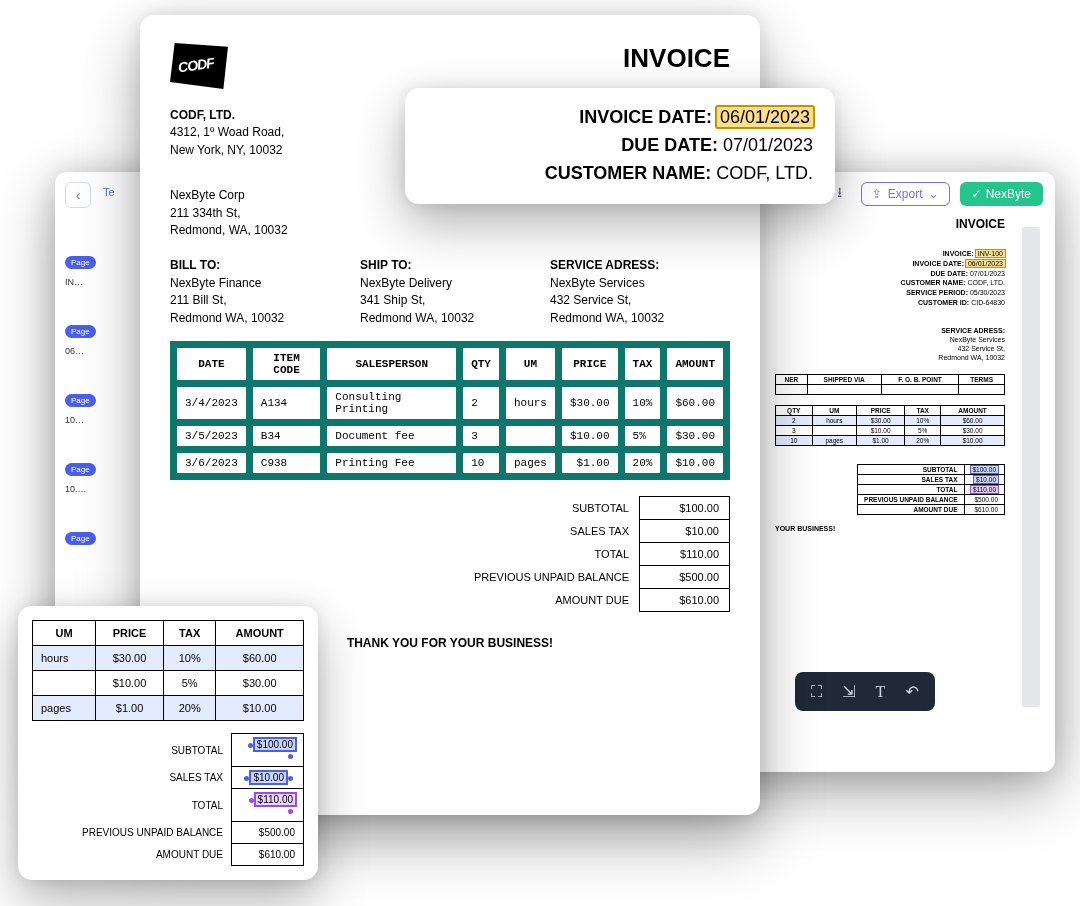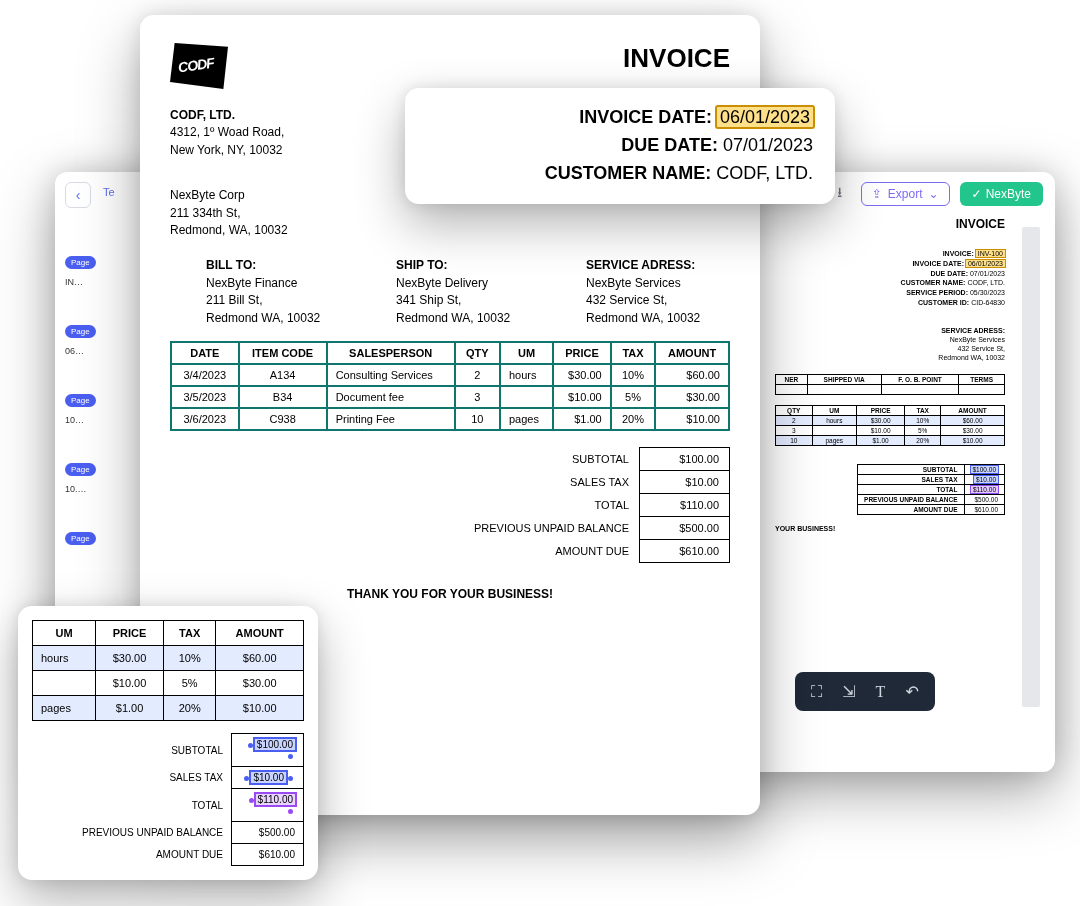--- a/index.html
+++ b/index.html
@@ -122,33 +122,33 @@
     color:#fff; font-weight:900; font-size:14px;
     transform: rotate(-8deg);
     font-style: italic;
     letter-spacing:-1px;
   }
   .inv-title { font-size:26px; font-weight:800; }
   .company { margin-top:18px; line-height:1.45;}
   .company .nm { font-weight:700; }
   .customer { margin-top:28px; line-height:1.45;}
   .addr-row { display:flex; margin-top:18px; gap:10px;}
-  .addr-col { flex:1; line-height:1.45;margin-left:36px;}
+  .addr-col { flex:1; line-height:1.45;}
   .addr-col .t { font-weight:700; }
   .grid1 {
     width:100%; border-collapse:collapse; margin-top:18px; font-size:11px;
   }
   .grid1 th, .grid1 td { border:1px solid #000; padding:5px 8px; text-align:center; font-weight:400;}
   .grid1 th { font-weight:700; }
   .grid2 {
     width:100%; border-collapse:collapse; margin-top:14px; font-size:11px;
   }
-  .grid2 th, .grid2 td { border:2px solid #0f766e; padding:4px 8px; }
+  .grid2 th, .grid2 td { border:7px solid #0f766e; padding:4px 8px;font-family:Liberation Mono, monospace; }
   .grid2 th { font-weight:700; text-align:center;}
-  .grid2 td { text-align:center; }
+  .grid2 td { }
   .grid2 td.l { text-align:left; }
   .grid2 td.r { text-align:right; }
   .totals {
     display:flex; justify-content:flex-end; margin-top:16px;
   }
   .totals table { border-collapse:collapse; font-size:11px;}
   .totals td { padding:5px 10px; }
   .totals td.lbl { text-align:right; }
   .totals td.val { border:1px solid #000; text-align:right; width:90px;}
   .thanks { margin-top:24px; font-weight:700; text-align:center;}
@@ -403,21 +403,21 @@
       <th>SALESPERSON</th>
       <th>QTY</th>
       <th>UM</th>
       <th>PRICE</th>
       <th>TAX</th>
       <th>AMOUNT</th>
     </tr>
     <tr>
       <td>3/4/2023</td>
       <td>A134</td>
-      <td class="l">Consulting Services</td>
+      <td class="l">Consulting Printing</td>
       <td>2</td>
       <td class="l">hours</td>
       <td class="r">$30.00</td>
       <td>10%</td>
       <td class="r">$60.00</td>
     </tr>
     <tr>
       <td>3/5/2023</td>
       <td>B34</td>
       <td class="l">Document fee</td>

